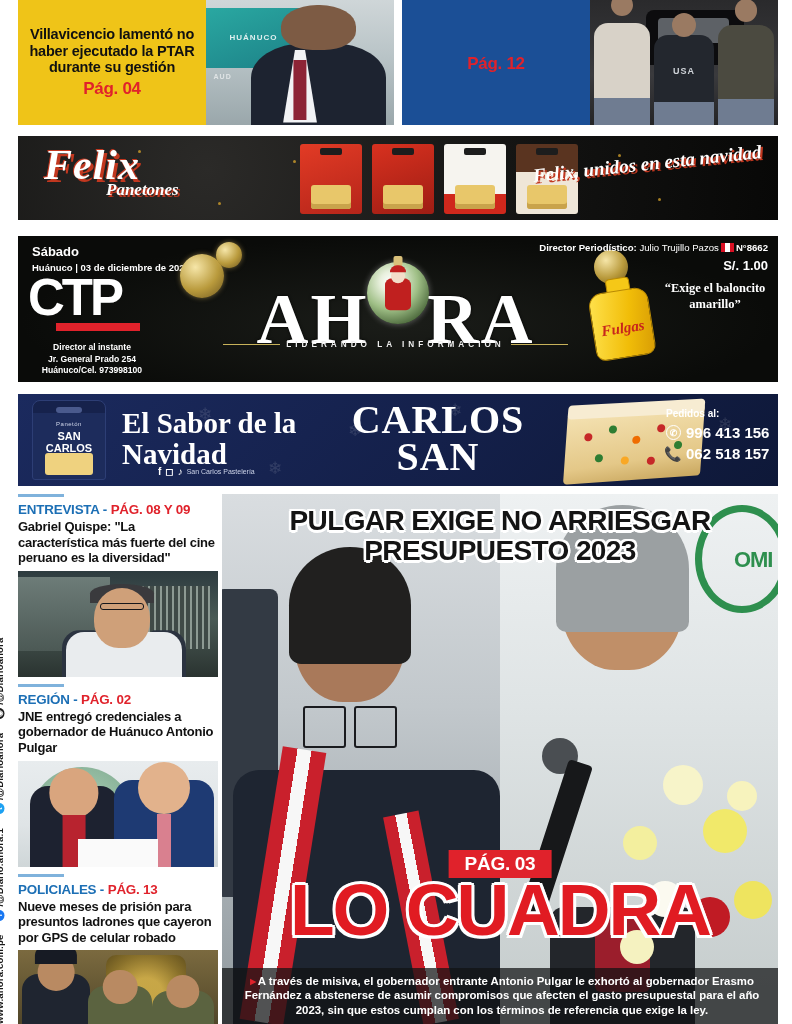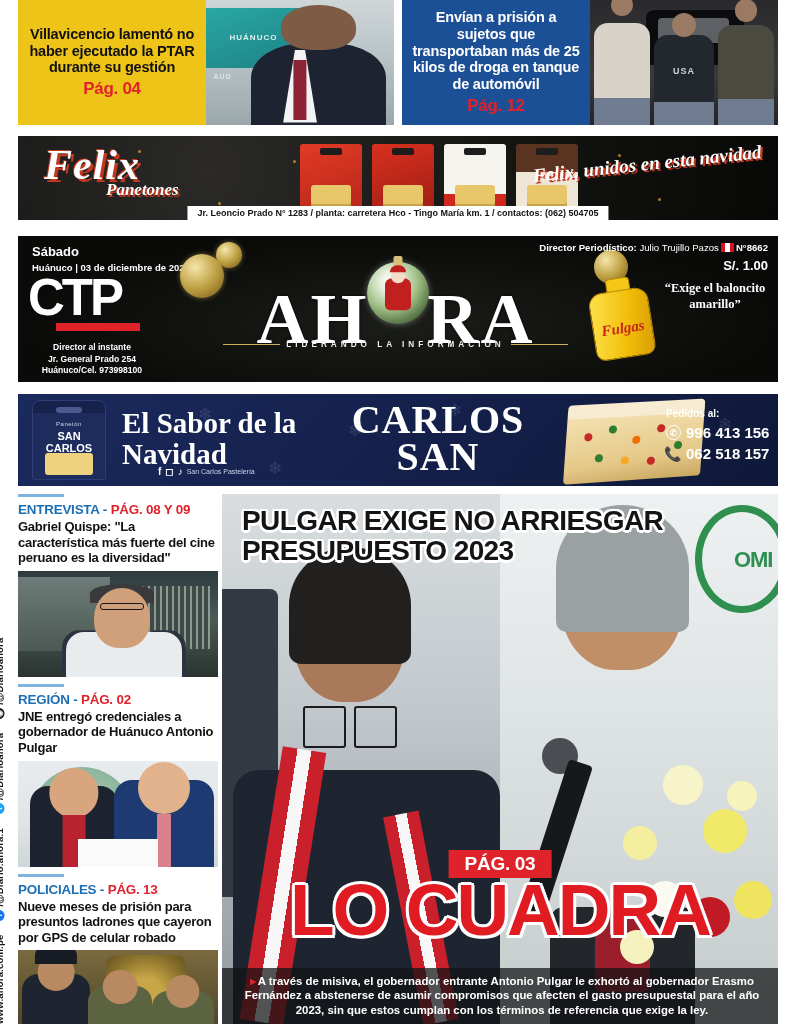--- a/index.html
+++ b/index.html
@@ -446,21 +446,21 @@
   .phR .micball{ position:absolute; left:15%; top:46%; width:13%; padding-top:13%;
     background:#4a4e52; border-radius:50%; }
   .phR .bow{ position:absolute; left:34%; bottom:6%; width:20%; height:14%;
     background:#9b1e2c; border-radius:6px; }
   .phR .flowers{ position:absolute; right:-2%; bottom:0; width:60%; height:52%; }
   .phR .fl{ position:absolute; border-radius:50%; }
   .phR .suit{ position:absolute; left:18%; bottom:0; width:52%; height:22%;
     background:#23262b; border-radius:14px 14px 0 0; }
 
   .main .ovl-title{
-    position:absolute; left:0; right:0; top:12px; text-align:left;
+    position:absolute; left:0; right:0; top:12px; text-align:center;
     font-size:28px; font-weight:bold; color:#141414; line-height:1.06;
     letter-spacing:-.6px;
     text-shadow:
       -2px -2px 0 #fff, 2px -2px 0 #fff, -2px 2px 0 #fff, 2px 2px 0 #fff,
       0 -2.5px 0 #fff, 0 2.5px 0 #fff, -2.5px 0 0 #fff, 2.5px 0 0 #fff;
     padding:0 20px;
   }
   .main .pagbadge{
     position:absolute; left:50%; transform:translateX(-50%); top:356px;
     background:#E0222B; color:#fff; font-size:19px; font-weight:bold;
@@ -519,21 +519,20 @@
         <div class="bantxt2">AUD</div>
         <div class="body"></div>
         <div class="head"></div>
         <div class="shirt"></div>
         <div class="tie"></div>
       </div>
     </div>
 
     <div class="teaser blue">
       <div class="txt">
-        <div class="headline">Envían a prisión a sujetos que transportaban más de 25 kilos de droga en tanque de automóvil</div>
         <div class="pag">Pág. 12</div>
       </div>
       <div class="photo ph-det">
         <div class="car"></div>
         <div class="carwin"></div>
         <div class="p p1">
             <div class="f"></div>
             <div class="jeans"></div>
           </div>
         <div class="p p2">
@@ -575,21 +574,20 @@
           <div class="tab"></div>
           <div class="cake"></div>
         </div>
       <div class="pack pk4">
           <div class="tab"></div>
           <div class="cake"></div>
         </div>
     </div>
 
     <div class="slogan">Felix, unidos en esta navidad</div>
-    <div class="addr">Jr. Leoncio Prado N° 1283 / planta: carretera Hco - Tingo María km. 1 / contactos: (062) 504705</div>
   </div>
 
   <div class="mast">
     <div class="dateblk">
       <div class="dow">Sábado</div>
       <div class="dt">Huánuco  |  03 de diciembre de 2022</div>
     </div>
 
     <div class="ctp">
       <div class="word">CTP</div>

